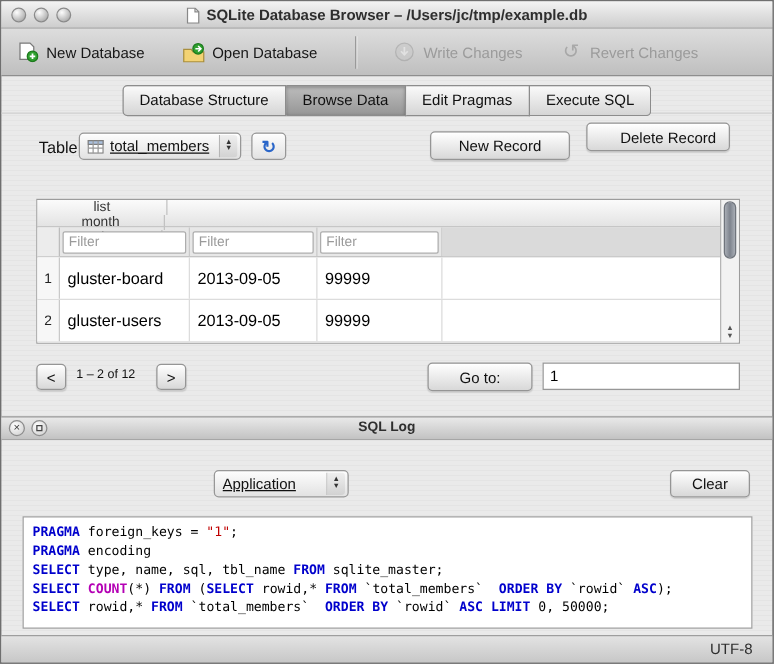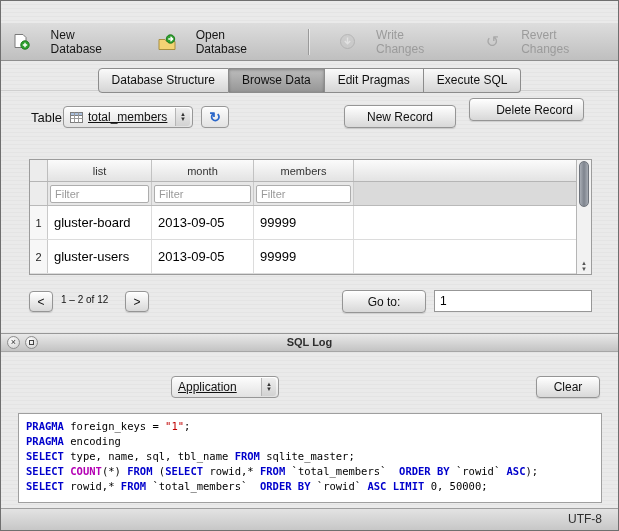--- a/index.html
+++ b/index.html
@@ -29,21 +29,21 @@
     font-size:12px; font-weight:bold; color:#2e2e2e;
   }
 
   
   .toolbar {
     position:absolute; top:22px; left:0; right:0; height:38px;
     background:linear-gradient(#dddddd,#bfbfbf);
     border-bottom:1px solid #8e8e8e;
     display:flex; align-items:center; padding:0 12px; gap:30px;
   }
-  .tool { display:flex; align-items:center; gap:20px; font-size:12px; color:#161616; cursor:default; }
+  .tool { display:flex; align-items:center; gap:6px; font-size:12px; color:#161616; cursor:default; }
   .tool .ticon { width:18px; height:18px; display:flex; align-items:center; justify-content:center; }
   .tool.disabled { color:#9b9b9b; }
   .tool.disabled .ticon { opacity:.6; filter:grayscale(1); }
   .tsep { width:1px; height:26px; background:#9a9a9a; box-shadow:1px 0 0 rgba(255,255,255,.55); }
   .undo-glyph { font-size:16px; line-height:16px; color:#8f8f8f; }
 
   
   .tab-baseline { position:absolute; top:89px; left:0; right:0; border-top:1px solid #cfcfcf; }
   .tabs { position:absolute; top:67px; left:0; right:0; display:flex; justify-content:center; z-index:2; }
   .tab {
@@ -92,21 +92,21 @@
   .new-record-btn { right:162px; top:104px; width:112px; }
   .delete-record-btn { right:34px; top:97px; width:115px;padding-left:16px; }
 
   
   .grid {
     position:absolute; left:28px; top:158px; width:563px; height:116px;
     background:#fff; border:1px solid #9c9c9c;
   }
   .g-body { position:absolute; left:0; top:0; right:15px; bottom:0; }
   .g-row { display:flex; width:100%; }
-  .g-head { height:22px; background:linear-gradient(#fbfbfb,#e3e3e3); border-bottom:1px solid #b5b5b5; }
+  .g-head { height:22px; background:linear-gradient(#fbfbfb,#e3e3e3); border-bottom:1px solid #b5b5b5;flex-direction:column; }
   .g-h {
     font-size:11px; color:#333; display:flex; align-items:center; justify-content:center;
     border-right:1px solid #c2c2c2;
   }
   .g-corner { width:18px; border-right:1px solid #bdbdbd; background:#ececec; flex:none; }
   .c1 { width:104px; flex:none; } .c2 { width:102px; flex:none; } .c3 { width:100px; flex:none; }
   .g-fill { flex:1; border-right:none; }
   .g-filter { height:24px; background:#e7e7e7; border-bottom:1px solid #b9b9b9; }
   .g-f { display:flex; align-items:center; border-right:1px solid #c9c9c9; }
   .g-f input {
@@ -186,20 +186,34 @@
     background:linear-gradient(#e3e3e3,#c7c7c7);
     border-top:1px solid #9e9e9e;
   }
   .status-encoding { position:absolute; right:16px; top:0; line-height:21px; font-size:12px; color:#2e2e2e; }
 </style>
 </head>
 <body>
 
 <div class="window">
 
+  <div class="titlebar">
+    <div class="traffic">
+      <div class="light"></div>
+      <div class="light"></div>
+      <div class="light"></div>
+    </div>
+    <div class="title">
+      <svg width="11" height="13" viewBox="0 0 11 13">
+        <path d="M1 .5h6l3 3v9H1z" fill="#ffffff" stroke="#888888"></path>
+        <path d="M7 .5v3h3" fill="none" stroke="#888888"></path>
+      </svg>
+      <span>SQLite Database Browser – /Users/jc/tmp/example.db</span>
+    </div>
+  </div>
 
   <div class="toolbar">
     <div class="tool">
       <span class="ticon">
         <svg width="17" height="17" viewBox="0 0 17 17">
           <path d="M2 1.5h8l3 3v10H2z" fill="#ffffff" stroke="#7a7a7a"></path>
           <circle cx="12" cy="12" r="4.2" fill="#2fa12f" stroke="#1d7a1d"></circle>
           <path d="M12 9.8v4.4M9.8 12h4.4" stroke="#ffffff" stroke-width="1.4"></path>
         </svg>
       </span>

